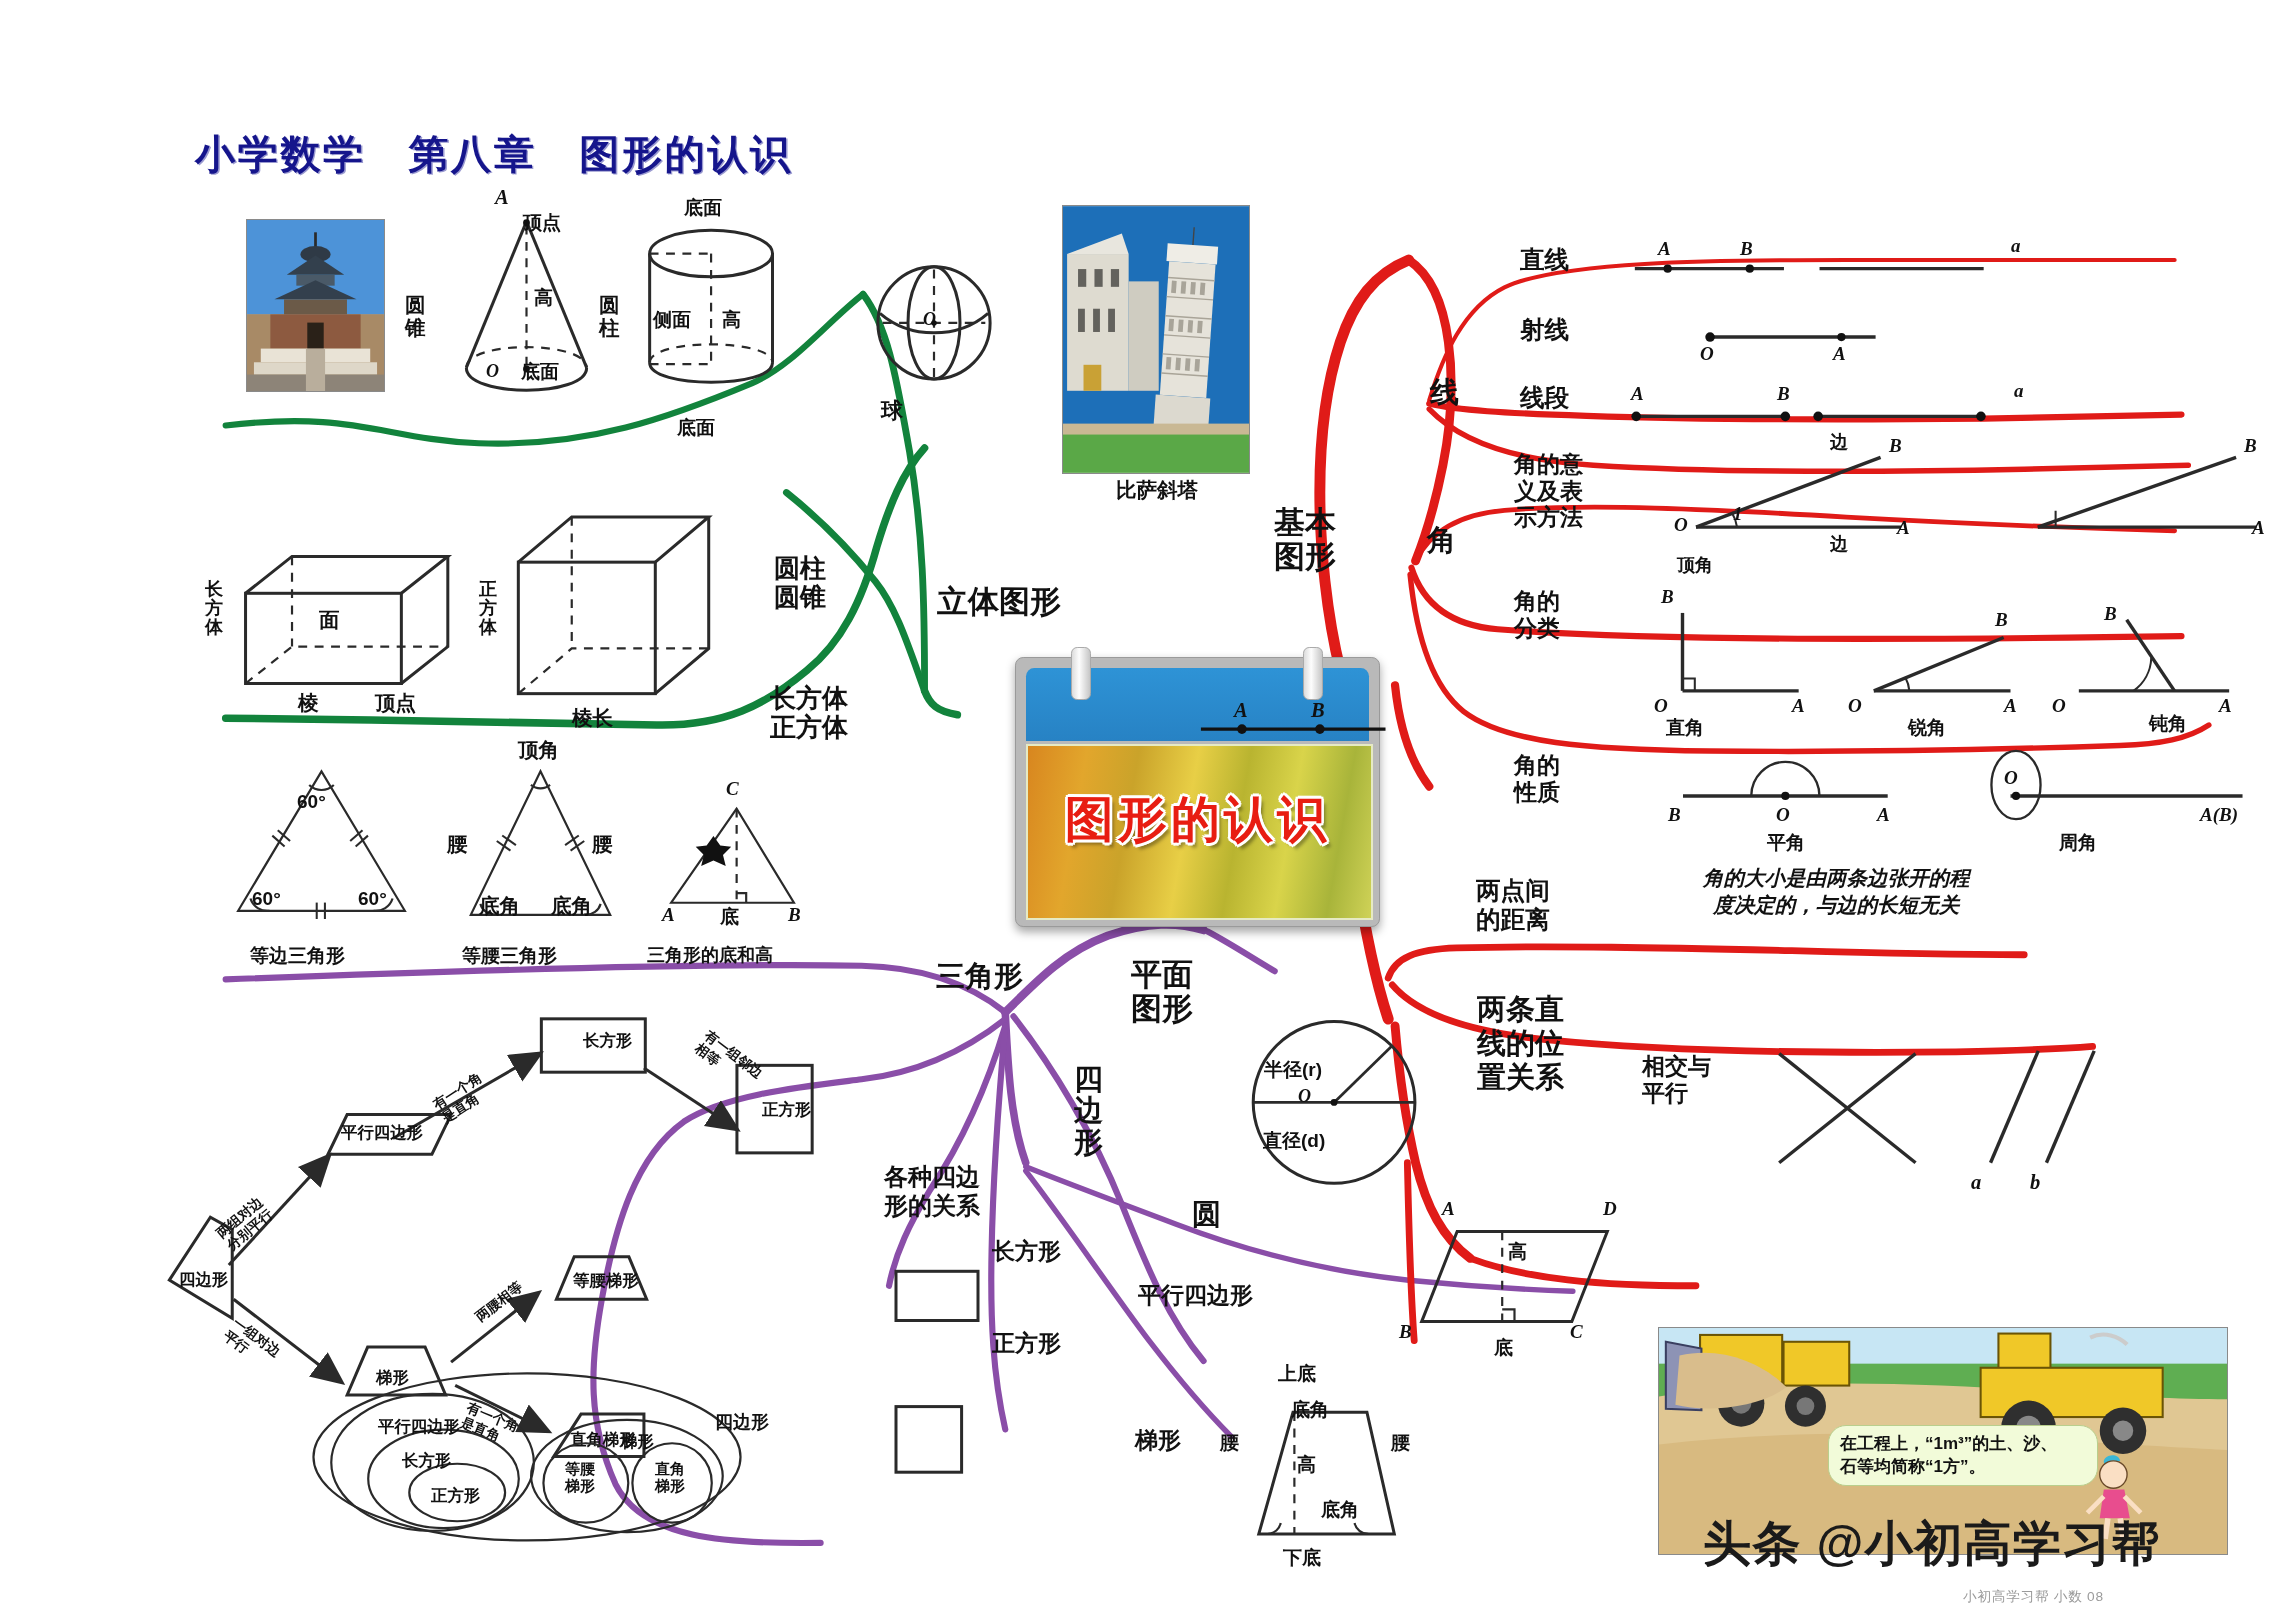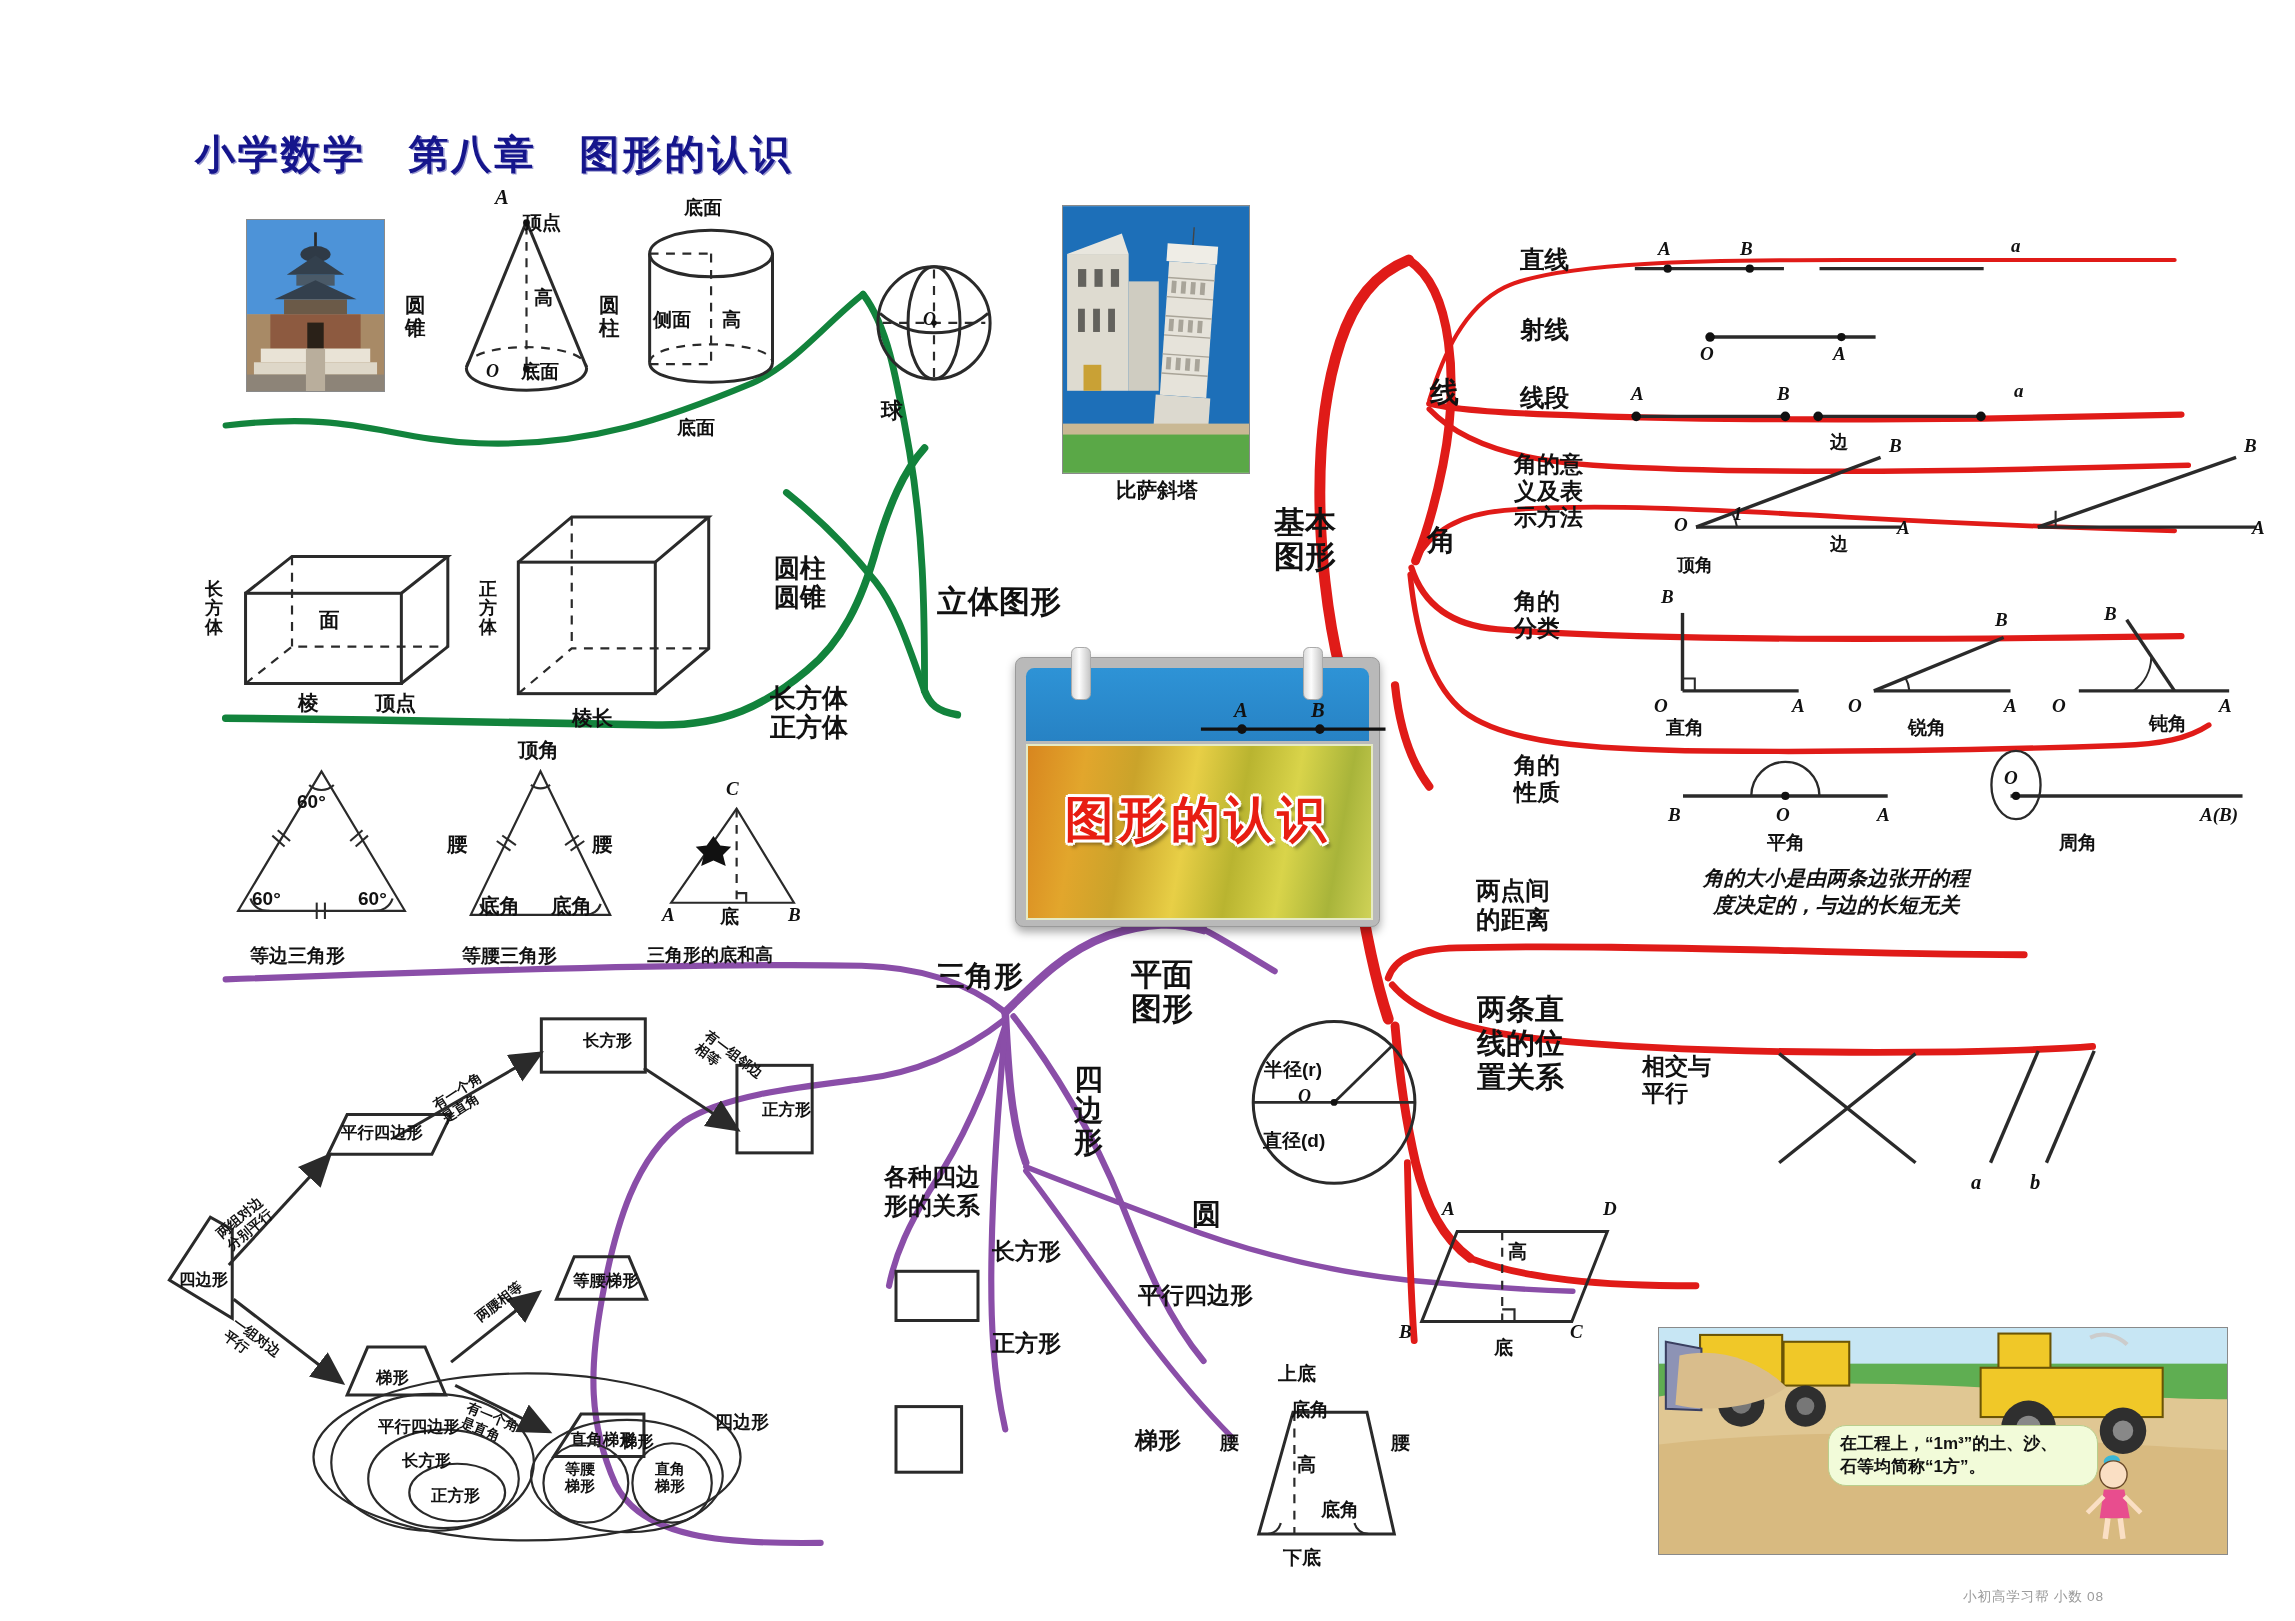--- a/index.html
+++ b/index.html
@@ -588,16 +588,17 @@
         <path d="M10 46 L-14 70" stroke="#fadfc4" stroke-width="7"></path>
         <path d="M40 46 L64 70" stroke="#fadfc4" stroke-width="7"></path>
         <path d="M16 78 L12 108" stroke="#fadfc4" stroke-width="8"></path>
         <path d="M34 78 L38 108" stroke="#fadfc4" stroke-width="8"></path>
       </g>
     </svg>
   </div>
   <div class="bubble" style="left:1828px;top:1425px;width:246px;font-size:17px;white-space:pre-line;">在工程上，“1m³”的土、沙、
 石等均简称“1方”。</div>
 
+  <div class="watermark" style="left:1703px;top:1512px;">头条 @小初高学习帮</div>
   <div class="wm-sub" style="left:1963px;top:1588px;">小初高学习帮 小数 08</div>
 
 </div>
 
 
 </body></html>

